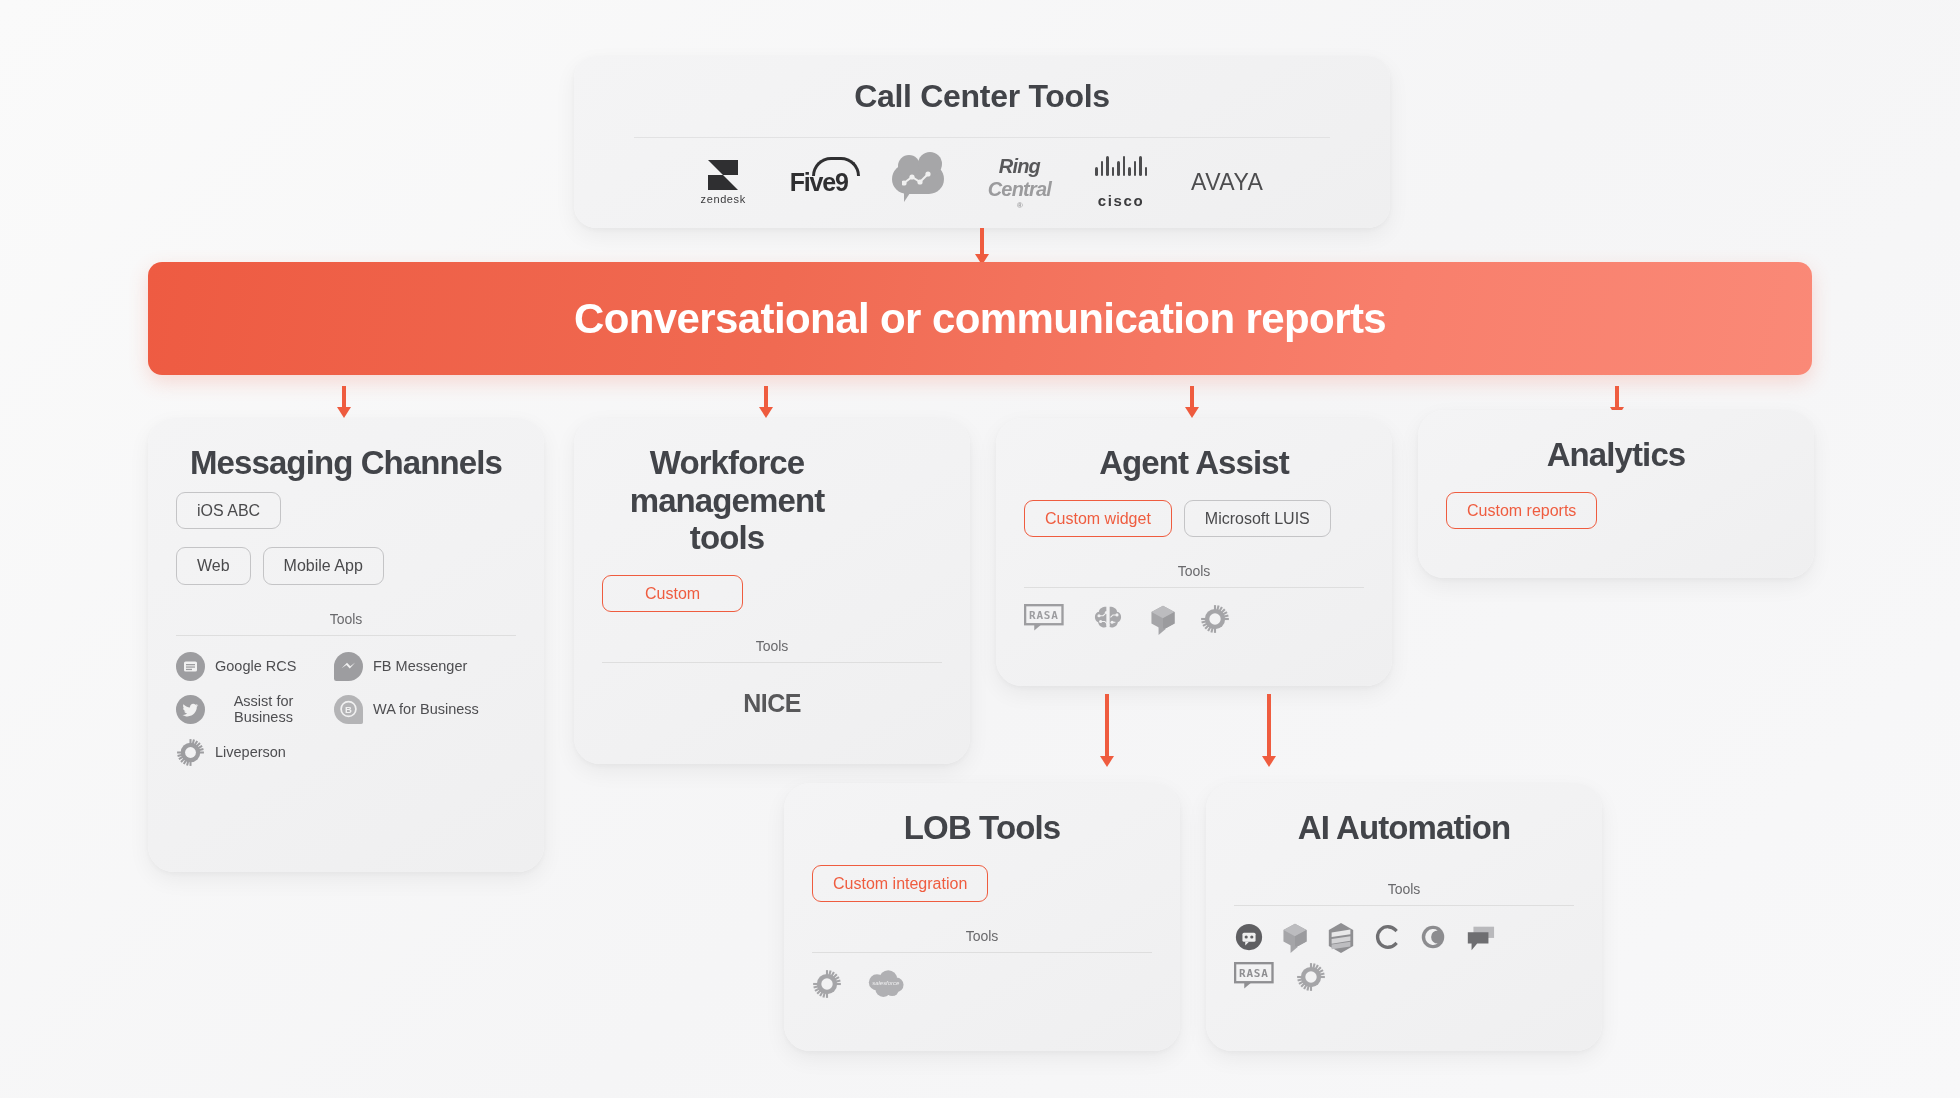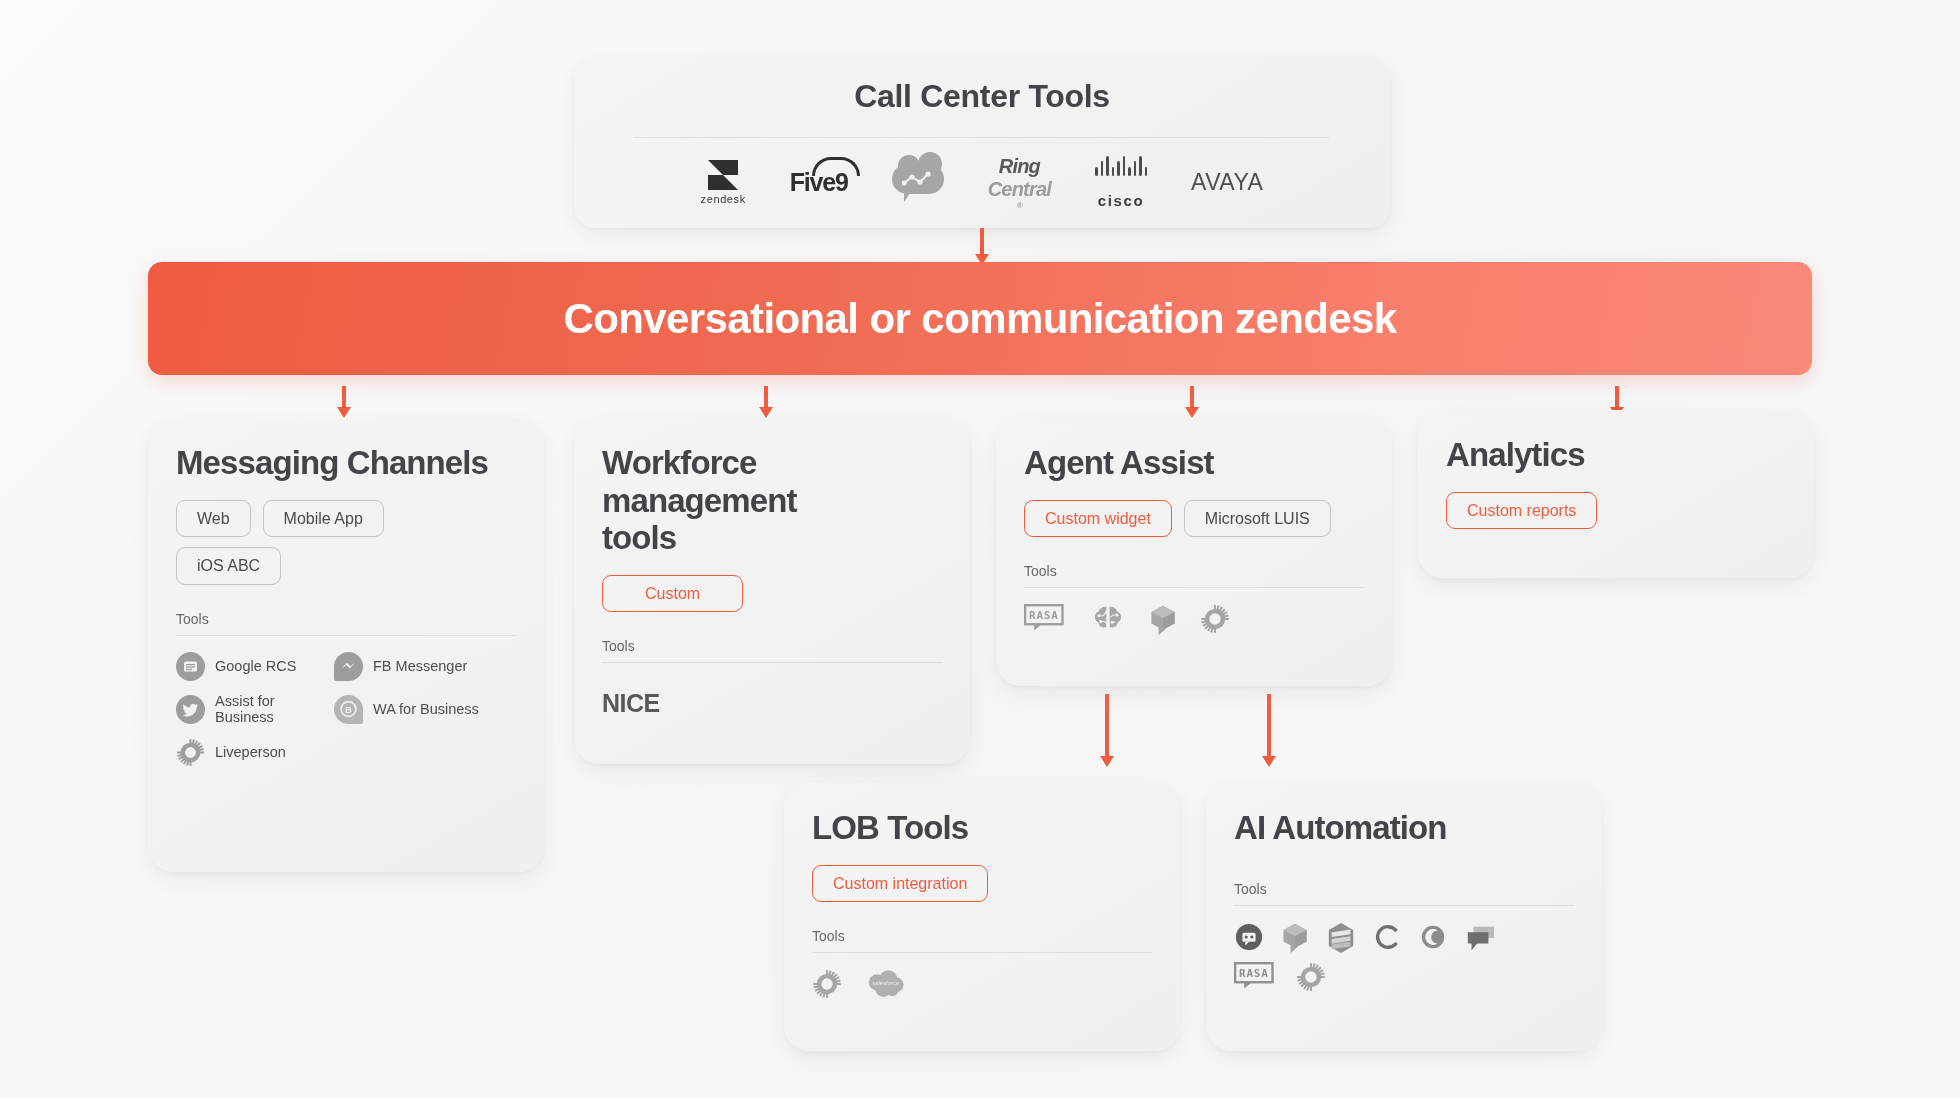--- a/index.html
+++ b/index.html
@@ -93,21 +93,21 @@
                  border-top: 11px solid #ef5c3f; }
 
   
   #msg-card { left: 148px; top: 418px; width: 396px; height: 454px; }
   #wfm-card { left: 574px; top: 418px; width: 396px; height: 346px; }
   #aa-card  { left: 996px; top: 418px; width: 396px; height: 268px; }
   #an-card  { left: 1418px; top: 410px; width: 396px; height: 168px; }
   #lob-card { left: 784px; top: 783px; width: 396px; height: 268px; }
   #ai-card  { left: 1206px; top: 783px; width: 396px; height: 268px; }
 
-  .card-pad { padding: 26px 28px 0 28px; }
+  .card-pad { padding: 26px 28px 0 28px; text-align: center; }
   .card-title-lg { font-size: 33px; line-height: 1.14; letter-spacing: -.9px; }
 
   .chip-row { display: flex; flex-wrap: wrap; gap: 12px; margin-top: 18px; }
   .chip {
     border: 1px solid #c4c4c6; border-radius: 9px;
     padding: 9px 20px; font-size: 16px; color: #4a4a4c;
     background: transparent; white-space: nowrap; line-height: 1.1;
   }
   .chip.accent { border-color: #ef5c3f; color: #ef5c3f; }
   .chip.wide { padding: 9px 42px; }
@@ -190,21 +190,21 @@
       <div class="cc-logo avaya">AVAYA</div>
     </div>
   </div>
 
   <div class="arrow" style="left:975px; top:228px;">
     <div class="shaft" style="height:26px"></div>
       <div class="head"></div>
   </div>
 
   <div id="banner">
-    <div id="banner-text">Conversational or communication zendesk</div>
+    <div id="banner-text">Conversational or communication reports</div>
   </div>
 
   <div class="arrow" style="left:337px; top:386px;">
       <div class="shaft" style="height:21px"></div>
       <div class="head"></div>
     </div>
   <div class="arrow" style="left:759px; top:386px;">
       <div class="shaft" style="height:21px"></div>
       <div class="head"></div>
     </div>
@@ -214,26 +214,26 @@
     </div>
   <div class="arrow" style="left:1610px; top:386px;">
       <div class="shaft" style="height:21px"></div>
       <div class="head"></div>
     </div>
 
   <div class="card" id="msg-card">
     <div class="card-pad">
       <div class="card-title card-title-lg">Messaging Channels</div>
 
+      <div class="chip-row" style="margin-top:10px">
+        <div class="chip">iOS ABC</div>
+      </div>
       <div class="chip-row">
         <div class="chip">Web</div>
         <div class="chip">Mobile App</div>
-      </div>
-      <div class="chip-row" style="margin-top:10px">
-        <div class="chip">iOS ABC</div>
       </div>
 
       <div class="tools-label">Tools</div>
       <div class="tools-rule"></div>
 
       <div class="chan-grid">
 
         <div class="chan-item">
           <span class="chan-ic">
             <svg width="29" height="29" viewBox="0 0 29 29">

